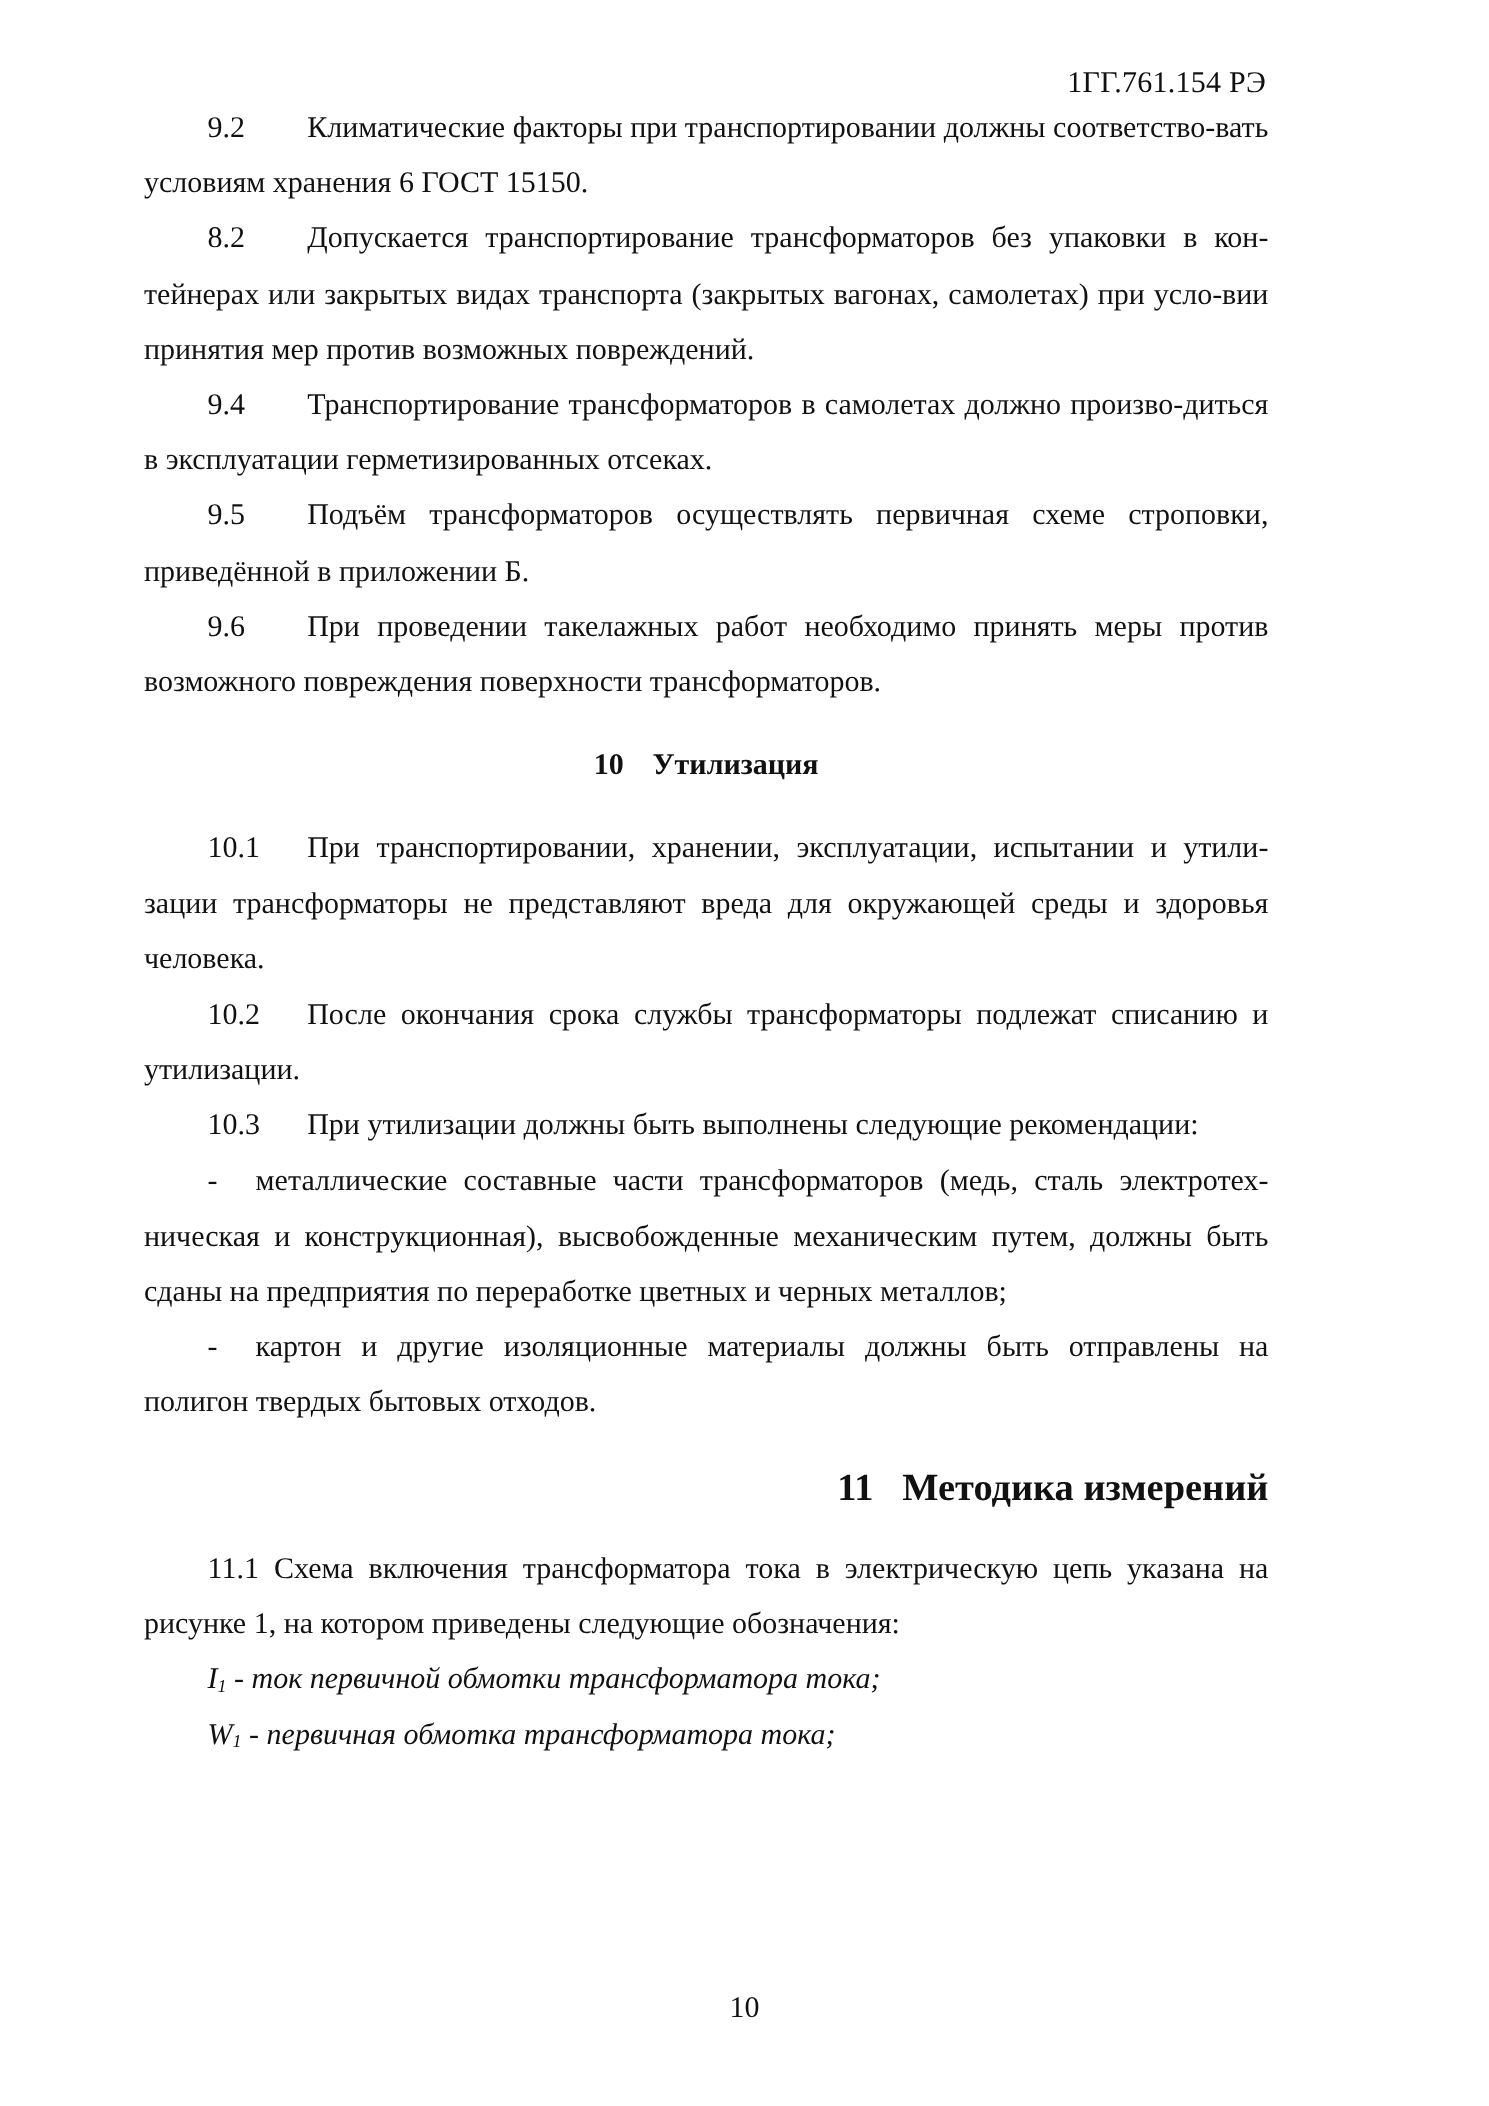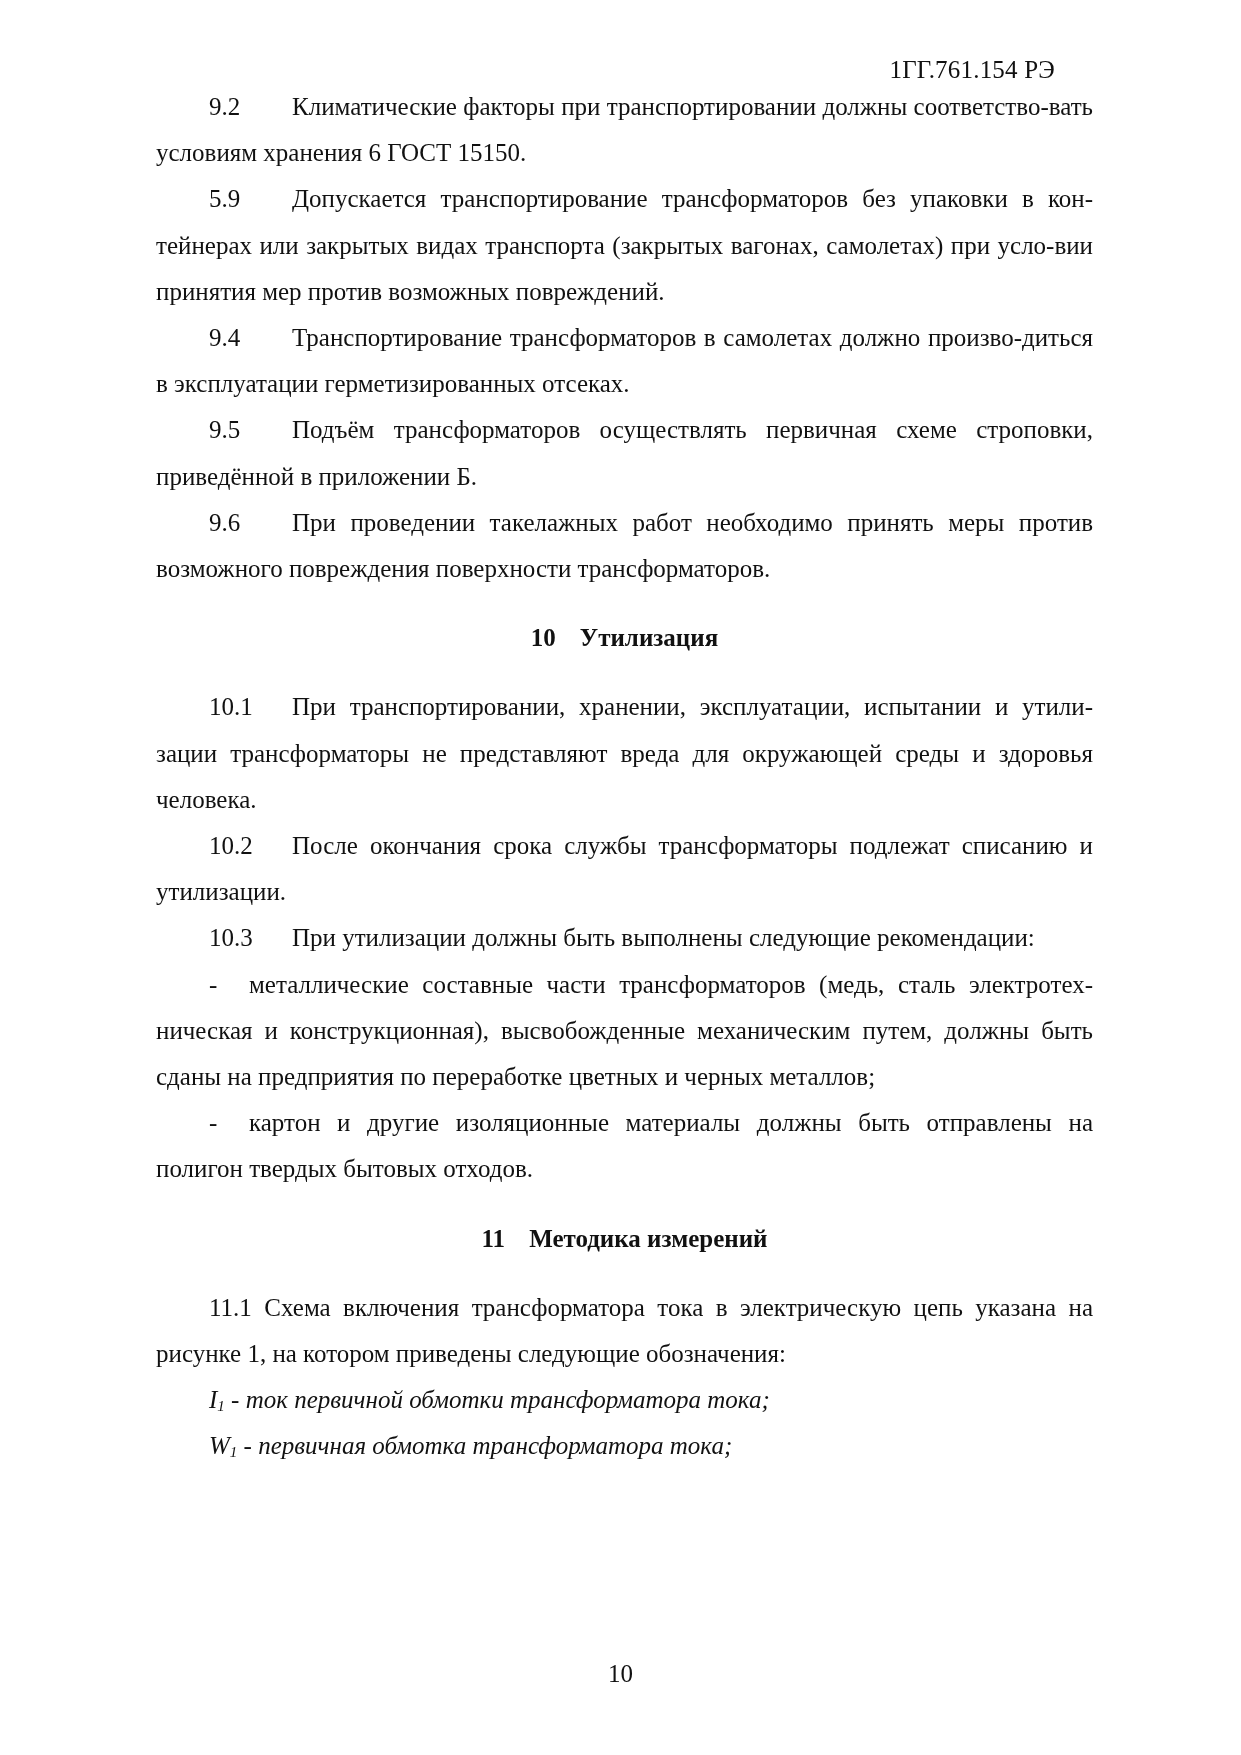--- a/index.html
+++ b/index.html
@@ -7,21 +7,21 @@
   .page {
     position: absolute; left: 0; top: 0; width: 1241px; height: 1414px;
     font-family: "Liberation Serif", "DejaVu Serif", serif;
     color: #111111; font-size: 25px;
   }
   .doc-code {
     position: absolute; right: 186px; top: 56px; font-size: 25px; letter-spacing: 0.2px;
   }
   .body-text {
     position: absolute; left: 120px; width: 937px; top: 84px;
-    line-height: 46.2px; text-align: justify; margin-left: 36px;
+    line-height: 46.2px; text-align: justify;
   }
   .para { margin: 0; text-indent: 53px; }
   .num { display: inline-block; width: 83px; text-indent: 0; }
   .num-wide { display: inline-block; width: 83px; text-indent: 0; }
   .dash { display: inline-block; width: 40px; text-indent: 0; }
   .heading {
     text-align: center; font-weight: bold; margin: 0;
     padding-top: 23px; padding-bottom: 23px; text-indent: 0;
   }
   .heading .hnum { margin-right: 24px; }
@@ -34,41 +34,41 @@
 </head>
 <body>
 
 <div class="page">
   <div class="doc-code">1ГГ.761.154 РЭ</div>
 
   <div class="body-text">
 
     <p class="para"><span class="num">9.2</span><span>Климатические факторы при транспортировании должны соответство-вать условиям хранения 6 ГОСТ 15150.</span></p>
 
-    <p class="para"><span class="num">5.9</span><span>Допускается транспортирование трансформаторов без упаковки в кон-тейнерах или закрытых видах транспорта (закрытых вагонах, самолетах) при усло-вии принятия мер против возможных повреждений.</span></p>
+    <p class="para"><span class="num">8.2</span><span>Допускается транспортирование трансформаторов без упаковки в кон-тейнерах или закрытых видах транспорта (закрытых вагонах, самолетах) при усло-вии принятия мер против возможных повреждений.</span></p>
 
     <p class="para"><span class="num">9.4</span><span>Транспортирование трансформаторов в самолетах должно произво-диться в эксплуатации герметизированных отсеках.</span></p>
 
     <p class="para"><span class="num">9.5</span><span>Подъём трансформаторов осуществлять первичная схеме строповки, приведённой в приложении Б.</span></p>
 
     <p class="para"><span class="num">9.6</span><span>При проведении такелажных работ необходимо принять меры против возможного повреждения поверхности трансформаторов.</span></p>
 
     <h2 class="heading" style="font-size:25px;"><span class="hnum">10</span><span>Утилизация</span></h2>
 
     <p class="para"><span class="num-wide">10.1</span><span>При транспортировании, хранении, эксплуатации, испытании и утили-зации трансформаторы не представляют вреда для окружающей среды и здоровья человека.</span></p>
 
     <p class="para"><span class="num-wide">10.2</span><span>После окончания срока службы трансформаторы подлежат списанию и утилизации.</span></p>
 
     <p class="para"><span class="num-wide">10.3</span><span>При утилизации должны быть выполнены следующие рекомендации:</span></p>
 
     <p class="para"><span class="dash">-</span><span>металлические составные части трансформаторов (медь, сталь электротех-ническая и конструкционная), высвобожденные механическим путем, должны быть сданы на предприятия по переработке цветных и черных металлов;</span></p>
 
     <p class="para"><span class="dash">-</span><span>картон и другие изоляционные материалы должны быть отправлены на полигон твердых бытовых отходов.</span></p>
 
-    <h2 class="heading" style="font-size:25px;"><span class="hnum">11</span><span>Методика измерений</span></h2>
+    <h2 class="heading" style="font-size:32px;text-align:right;"><span class="hnum">11</span><span>Методика измерений</span></h2>
 
     <p class="para">11.1 Схема включения трансформатора тока в электрическую цепь указана на рисунке 1, на котором приведены следующие обозначения:</p>
 
     <p class="legend-line"><span>I</span><sub>1</sub><span> - ток первичной обмотки трансформатора тока;</span></p>
 
 
     <p class="legend-line"><span>W</span><sub>1</sub><span> - первичная обмотка трансформатора тока;</span></p>
 
   </div>
 

